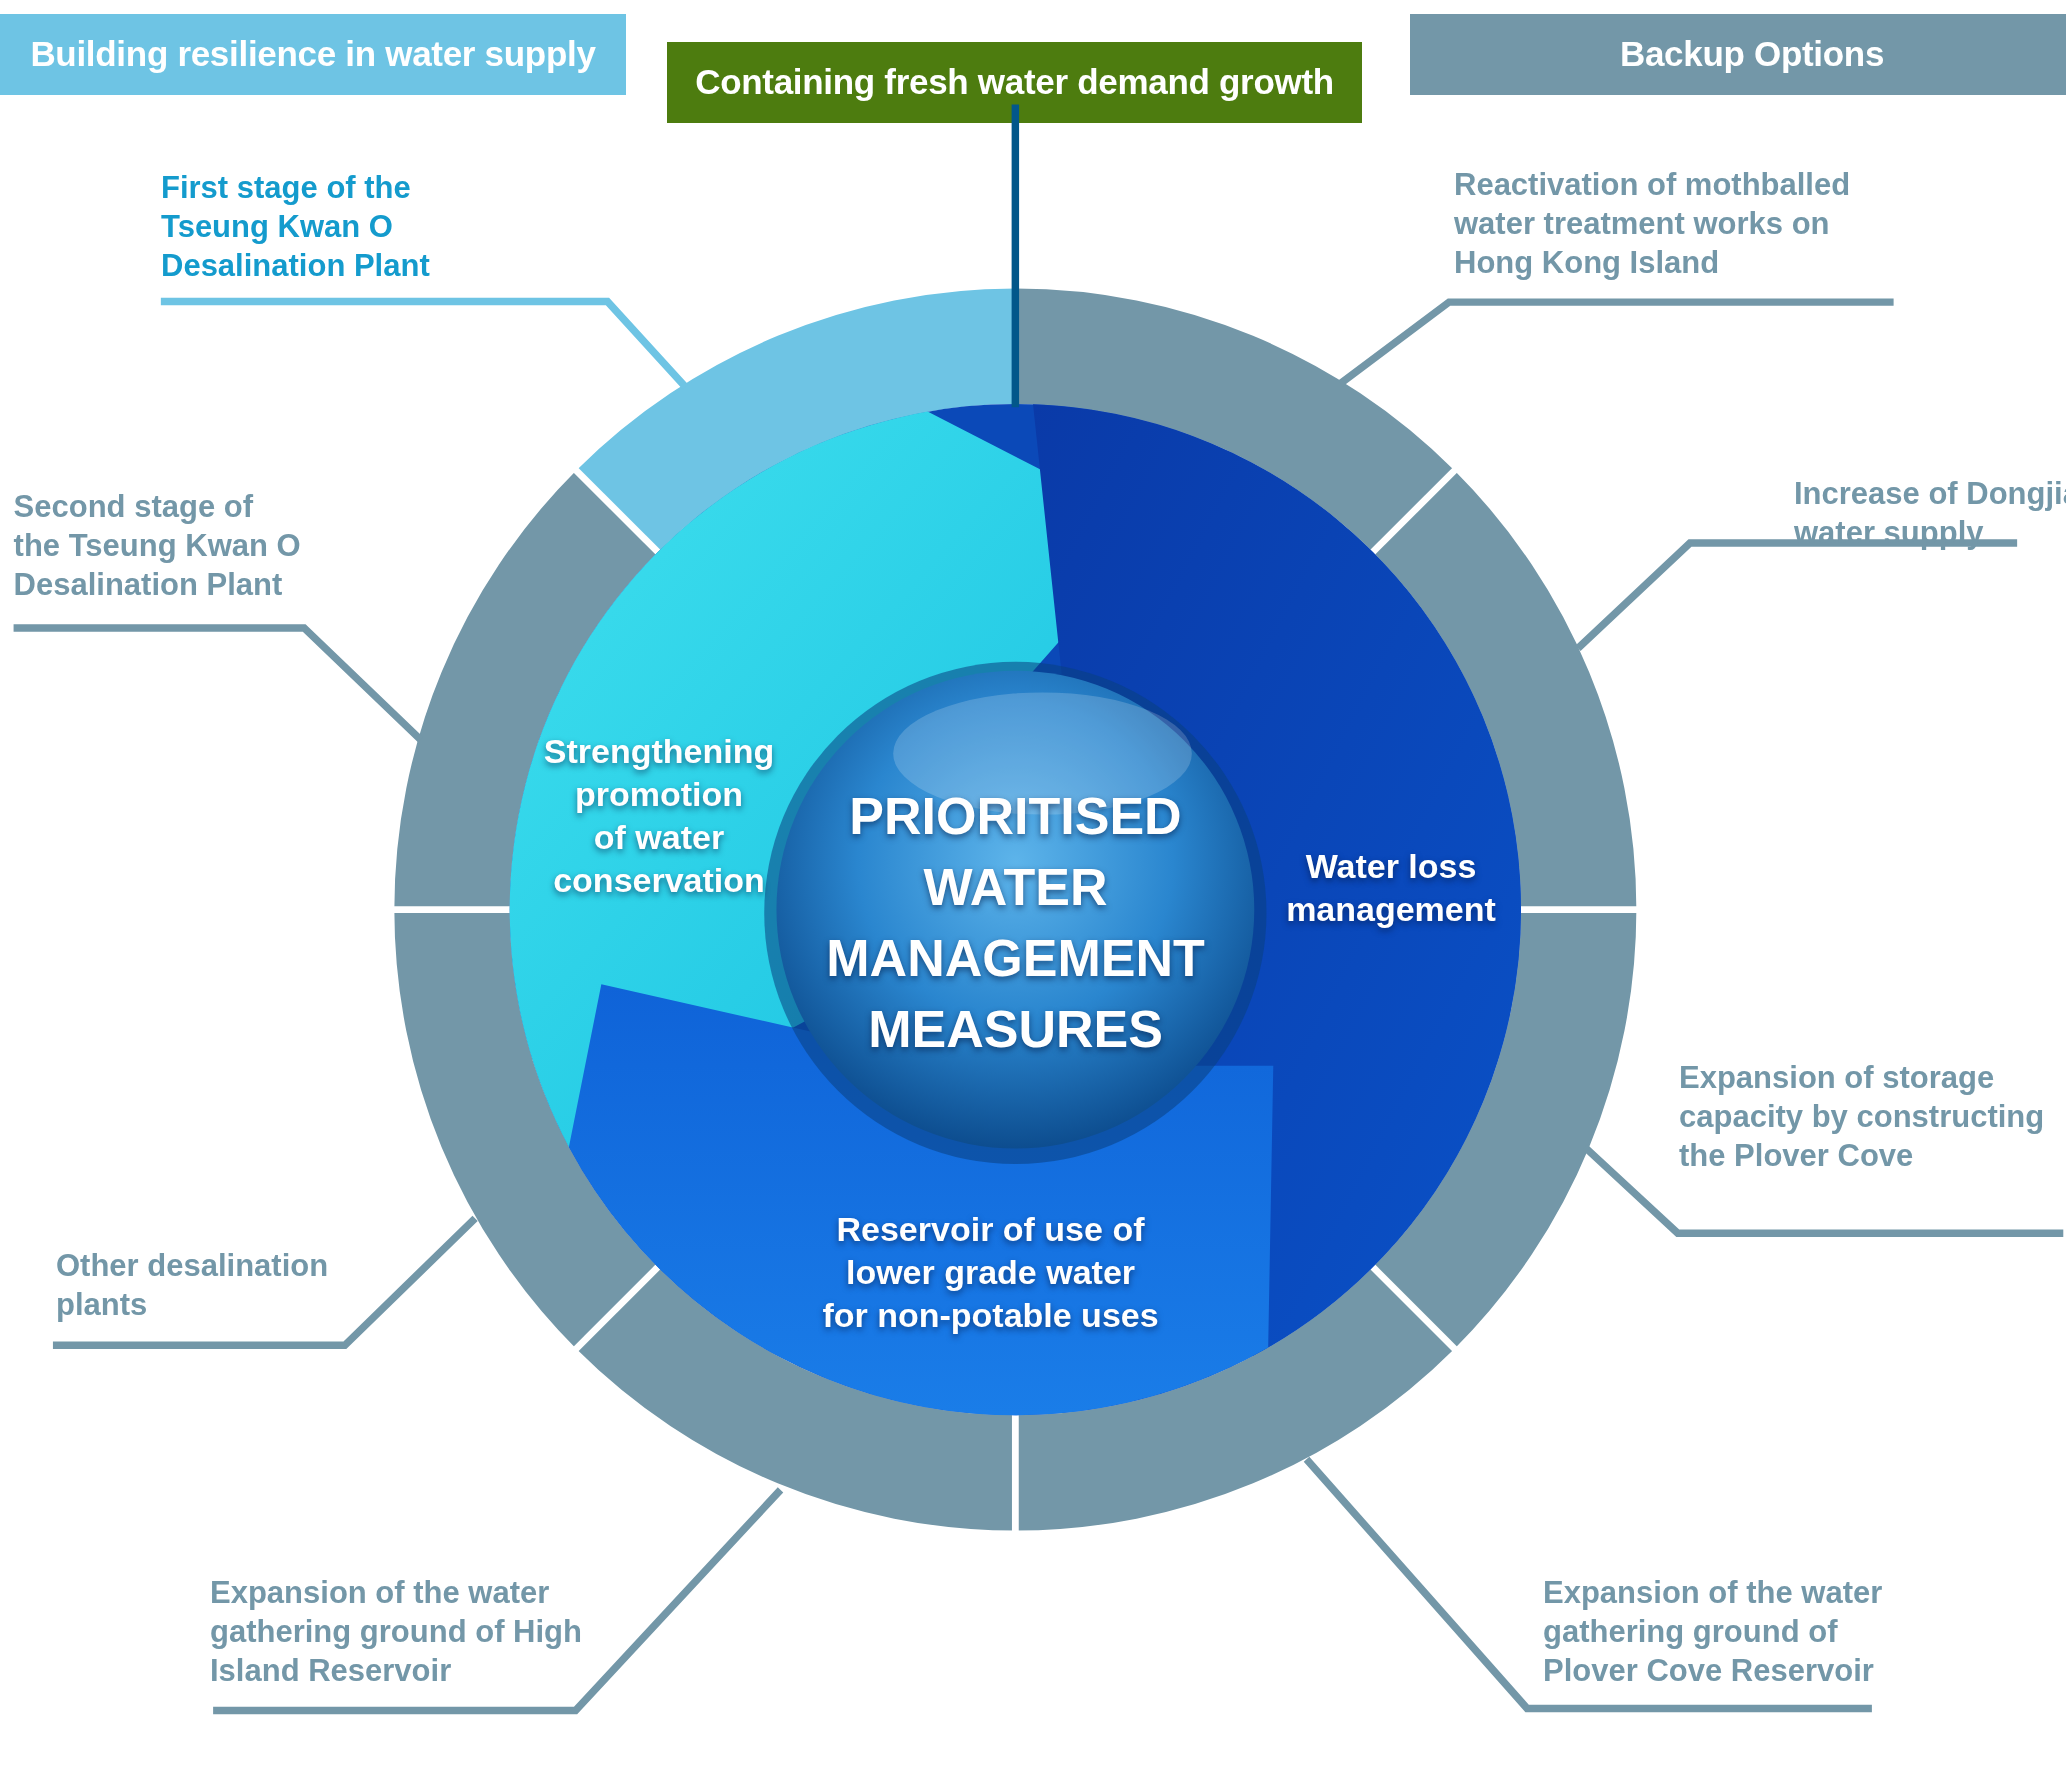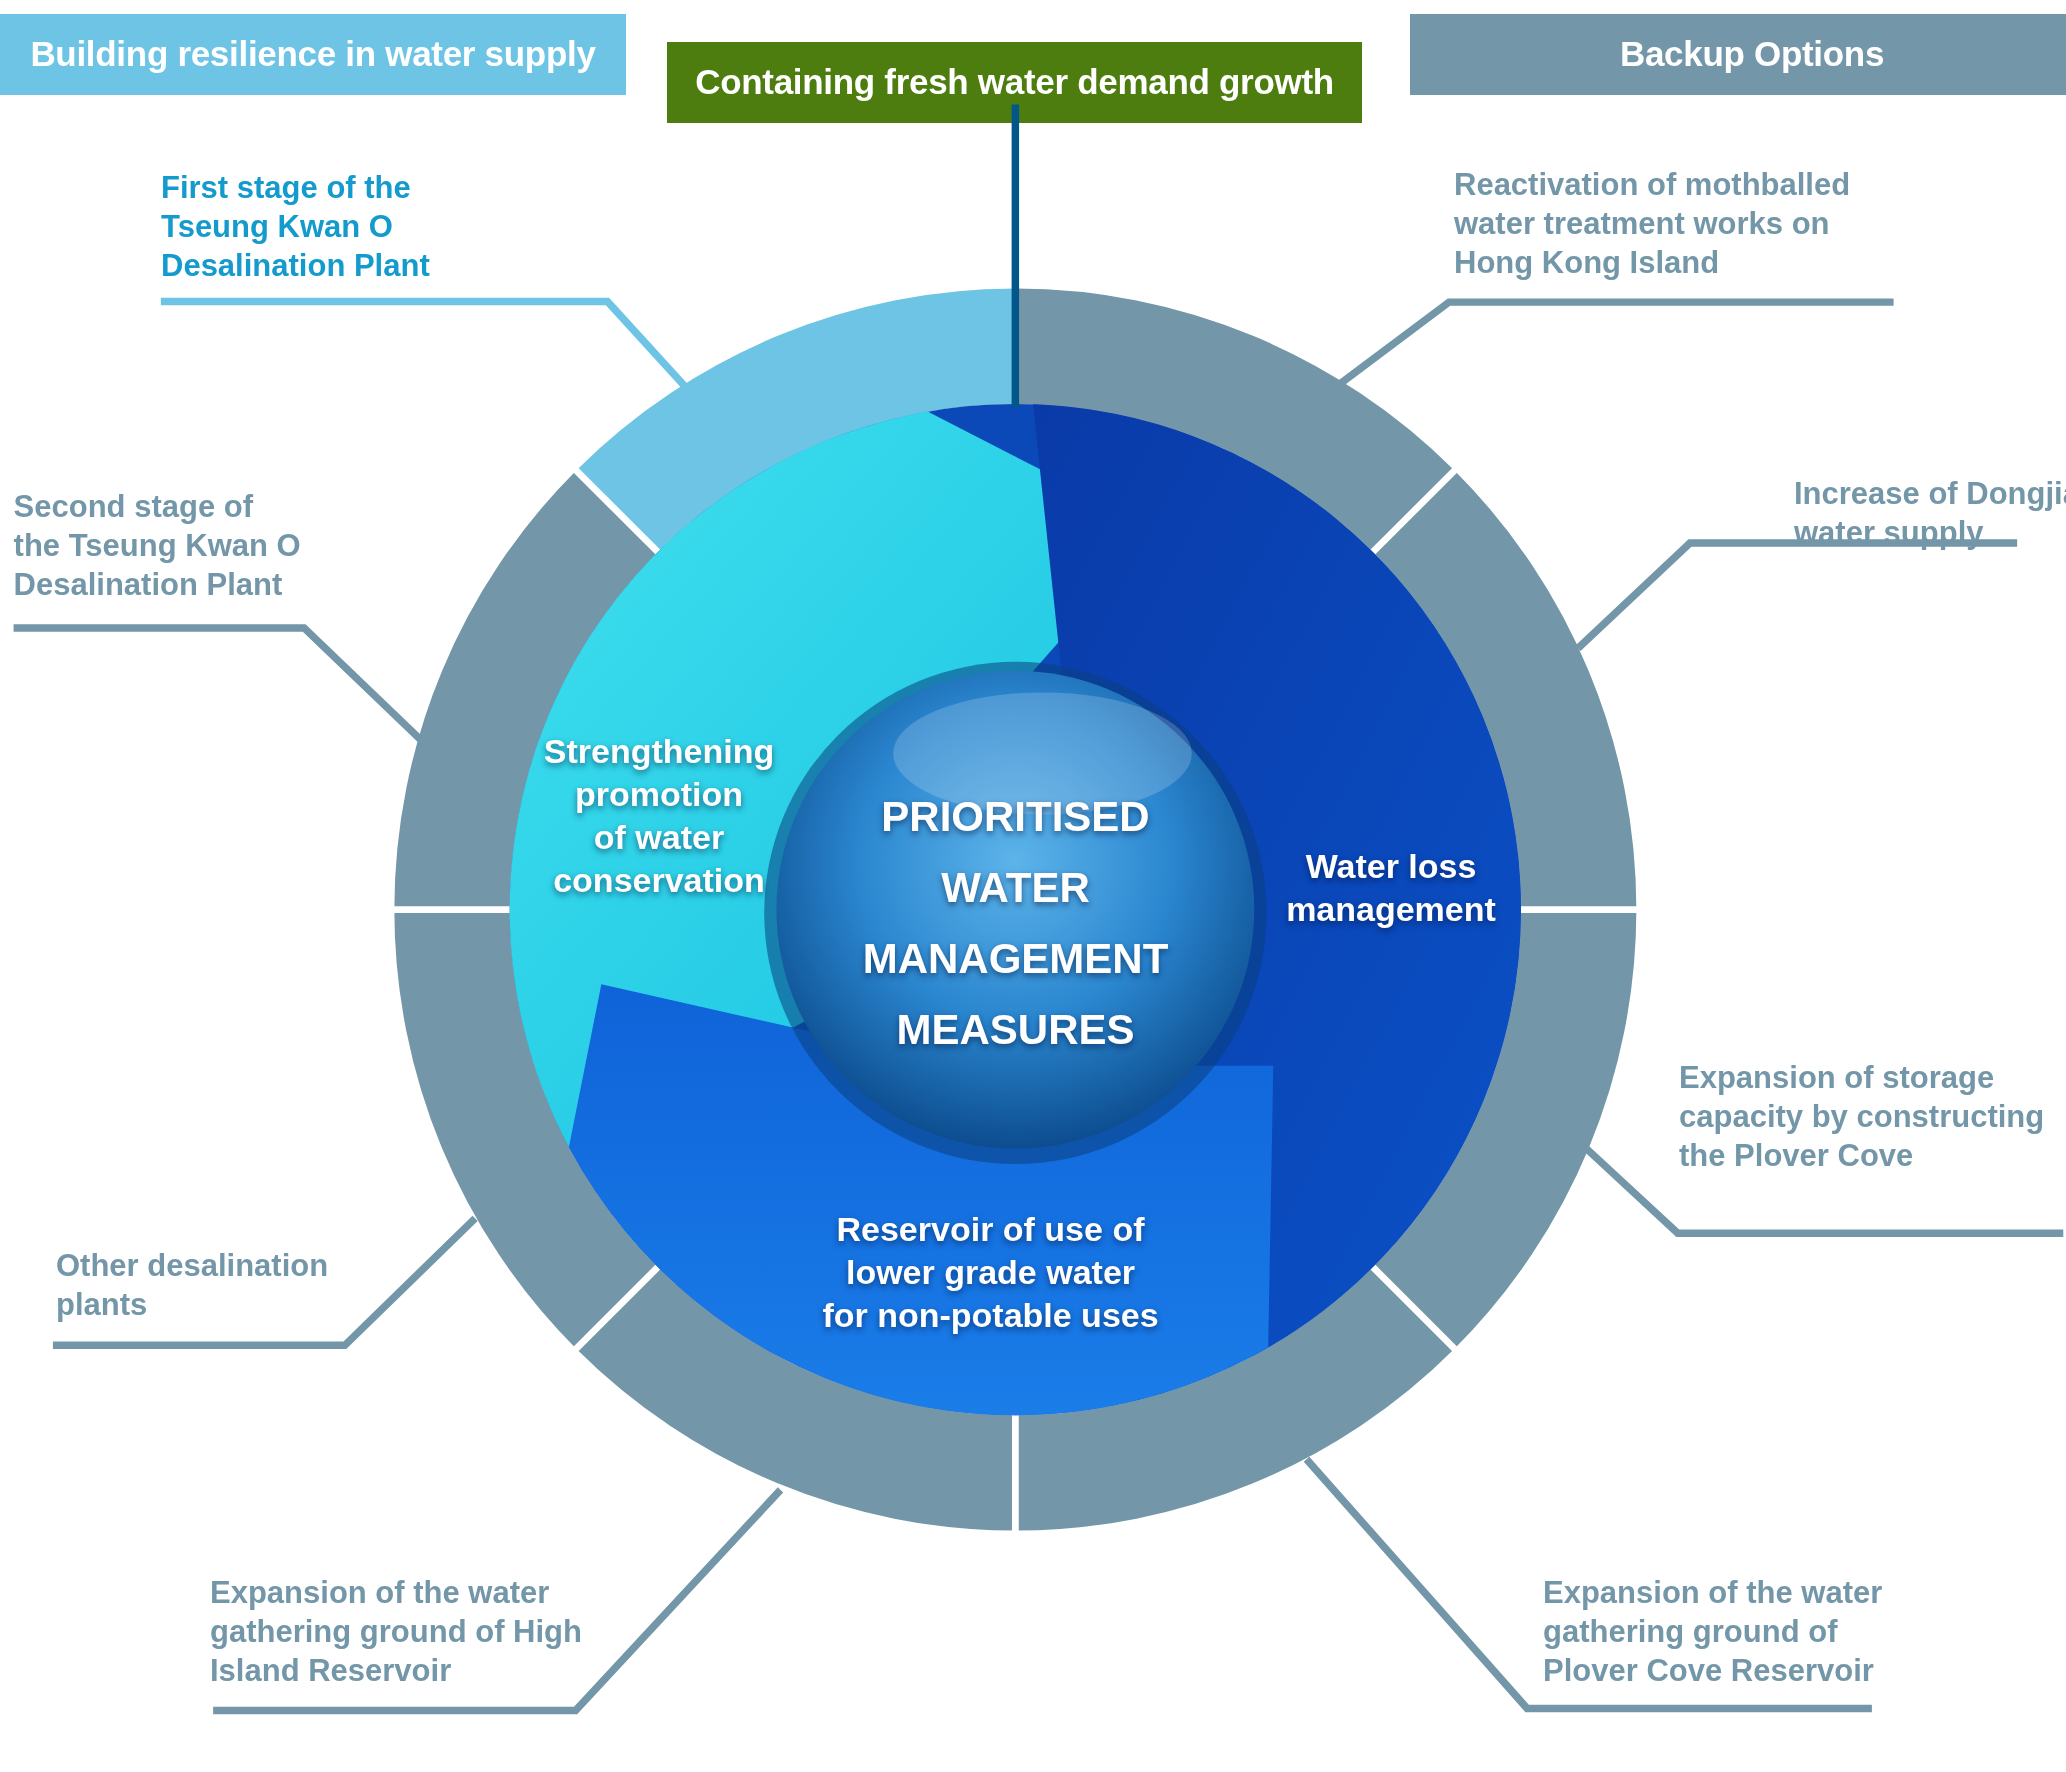--- a/index.html
+++ b/index.html
@@ -5,21 +5,21 @@
   html,body{margin:0;padding:0;background:#ffffff;}
   body{width:2066px;height:1773px;position:relative;overflow:hidden;font-family:"Liberation Sans","DejaVu Sans",sans-serif;}
   .hdr{position:absolute;top:13.6px;height:81px;display:flex;align-items:center;justify-content:center;color:#fff;font-weight:700;font-size:35px;letter-spacing:-0.3px;box-sizing:border-box;}
   #hdr-left{left:0;width:626px;background:#6ec4e4;}
   #hdr-mid{left:667px;width:695px;background:#4d7c0f;margin-top:28px;}
   #hdr-right{left:1410px;width:656px;background:#7397a8;padding-left:28px;}
   svg#diagram{position:absolute;left:0;top:0;}
   .lbl{position:absolute;font-weight:700;font-size:31px;line-height:39px;color:#7397a8;white-space:nowrap;}
   .lbl.blue{color:#149bcd;}
   .inner{position:absolute;color:#fff;font-weight:700;text-align:center;text-shadow:0 2.7px 6.8px rgba(0,20,60,0.55);white-space:nowrap;}
-  .center-title{font-size:42px;line-height:71px;}
+  .center-title{font-size:52px;line-height:71px;}
   .seg-label{font-size:34px;line-height:43px;}
 </style>
 </head>
 <body>
 
 <div class="hdr" id="hdr-left">
     <span>Building resilience in water supply</span>
   </div>
 <div class="hdr" id="hdr-mid">
     <span>Containing fresh water demand growth</span>

